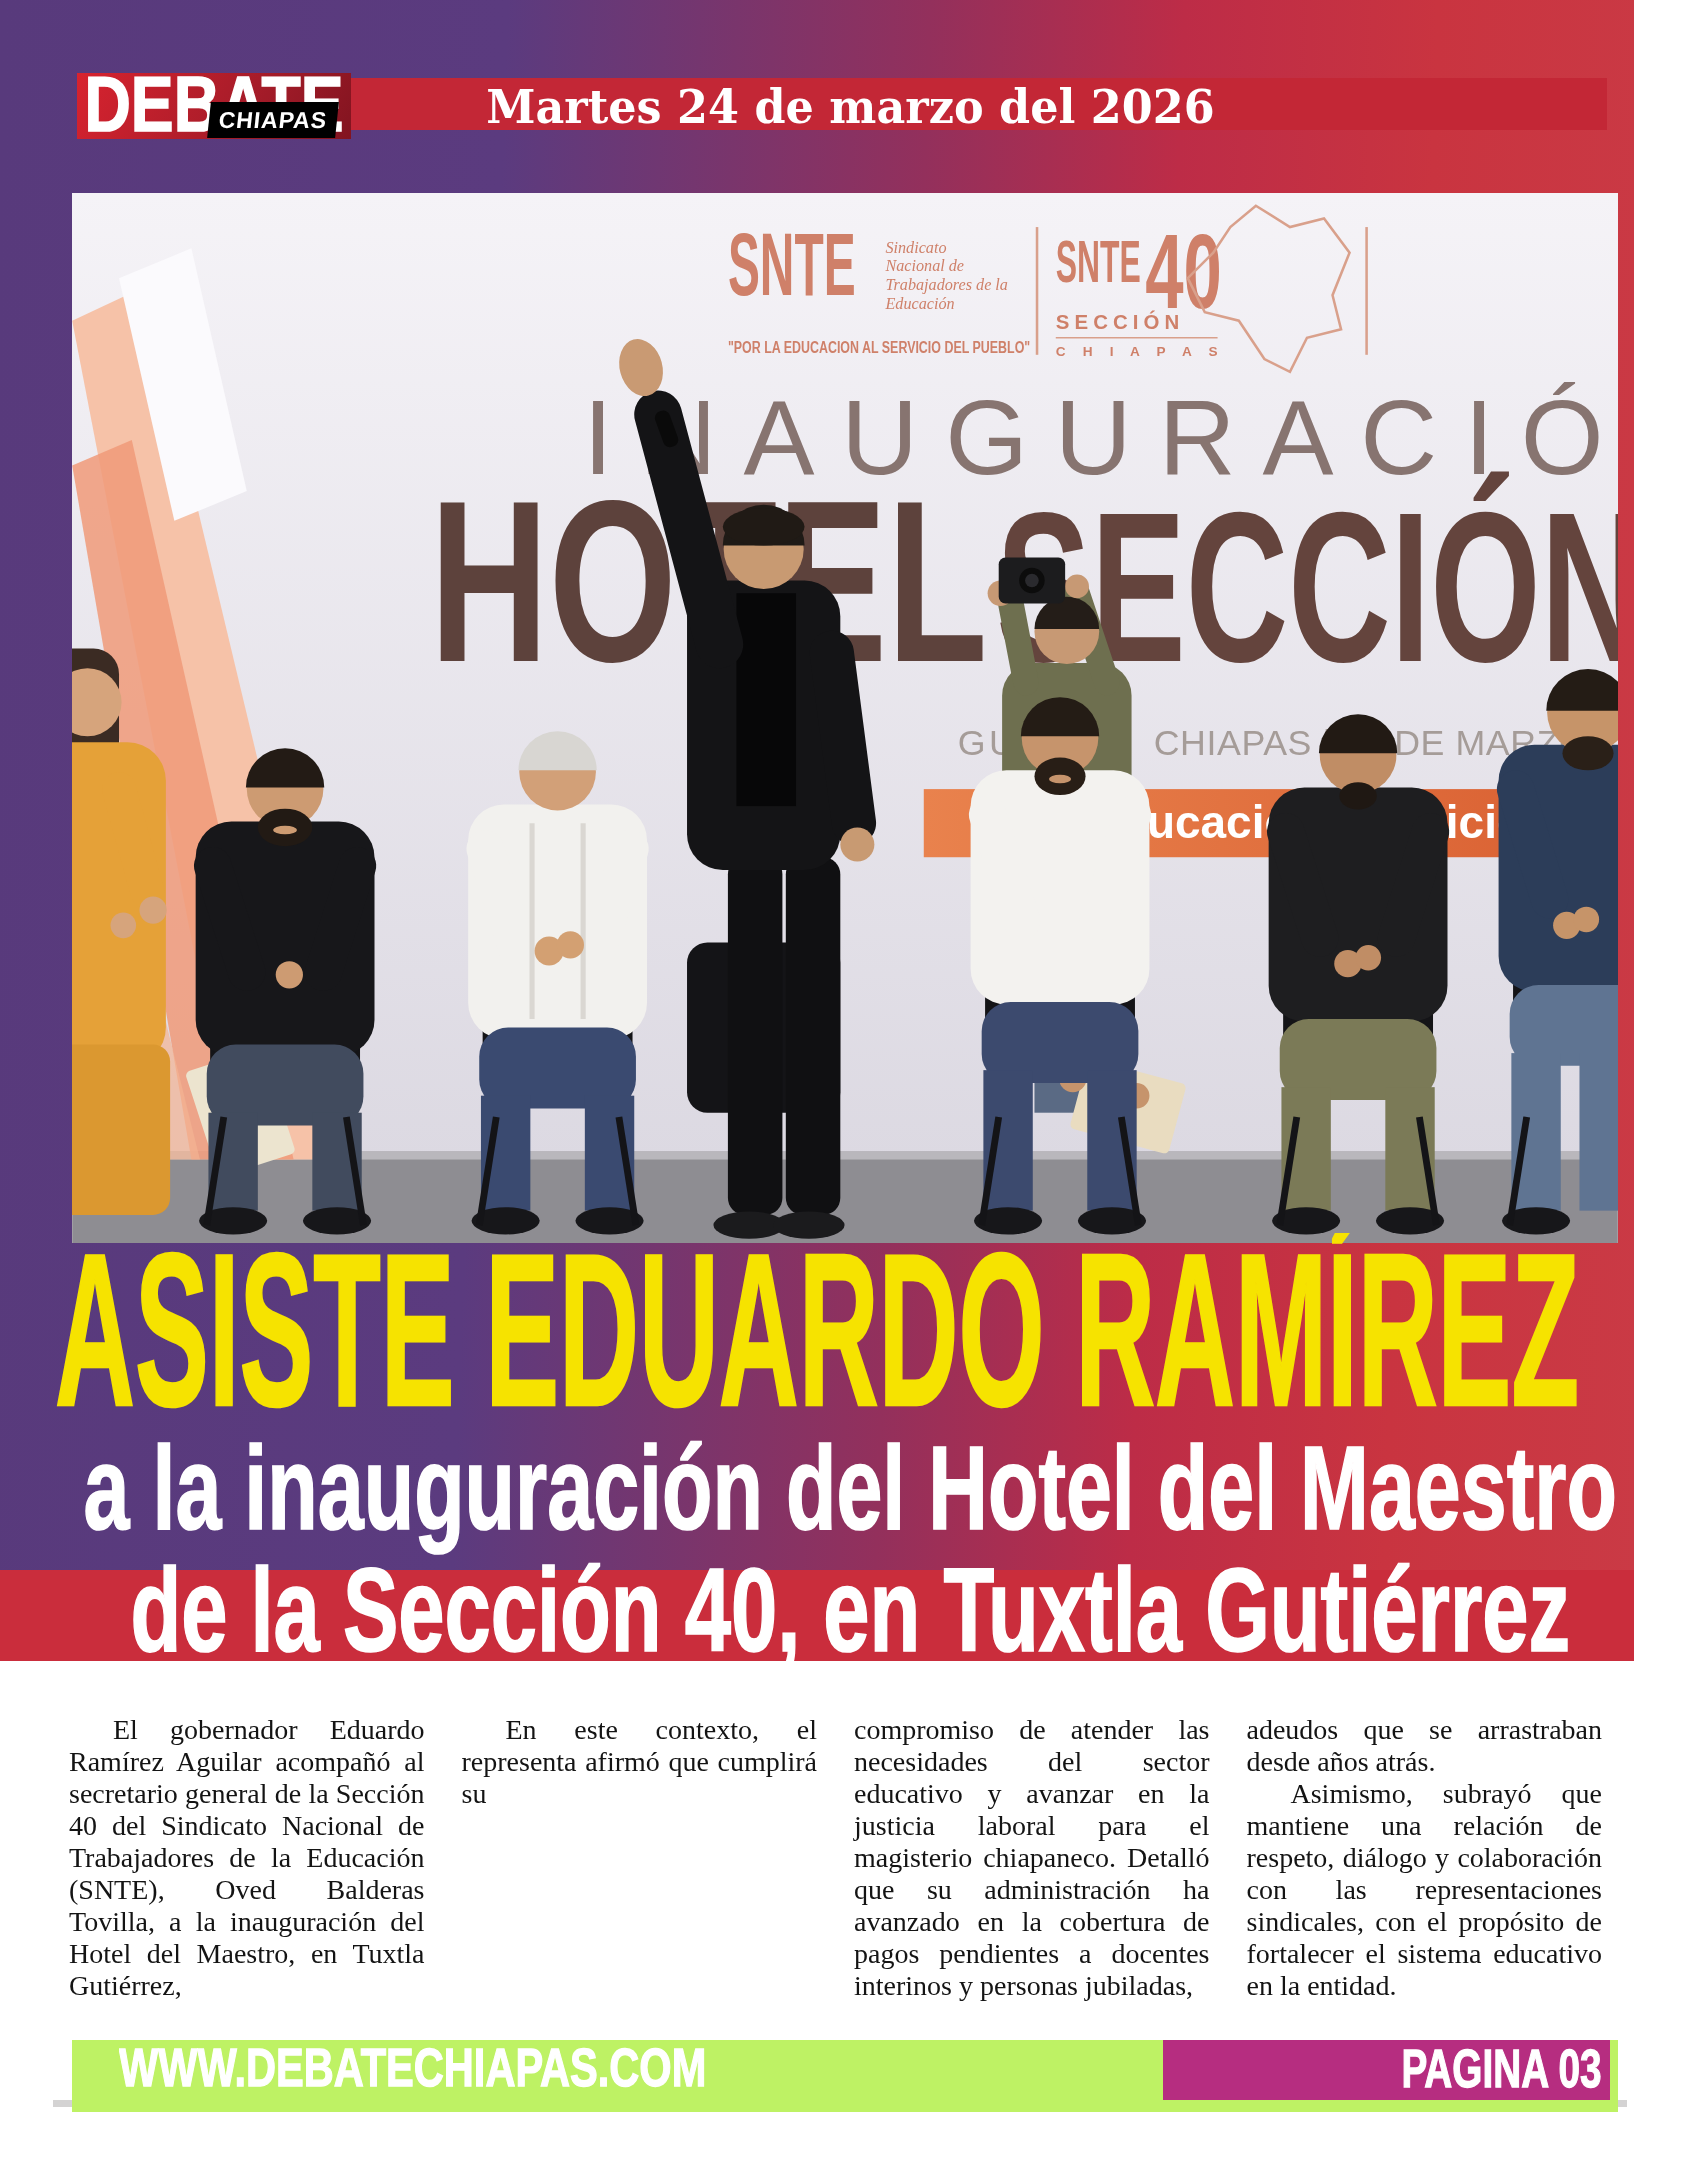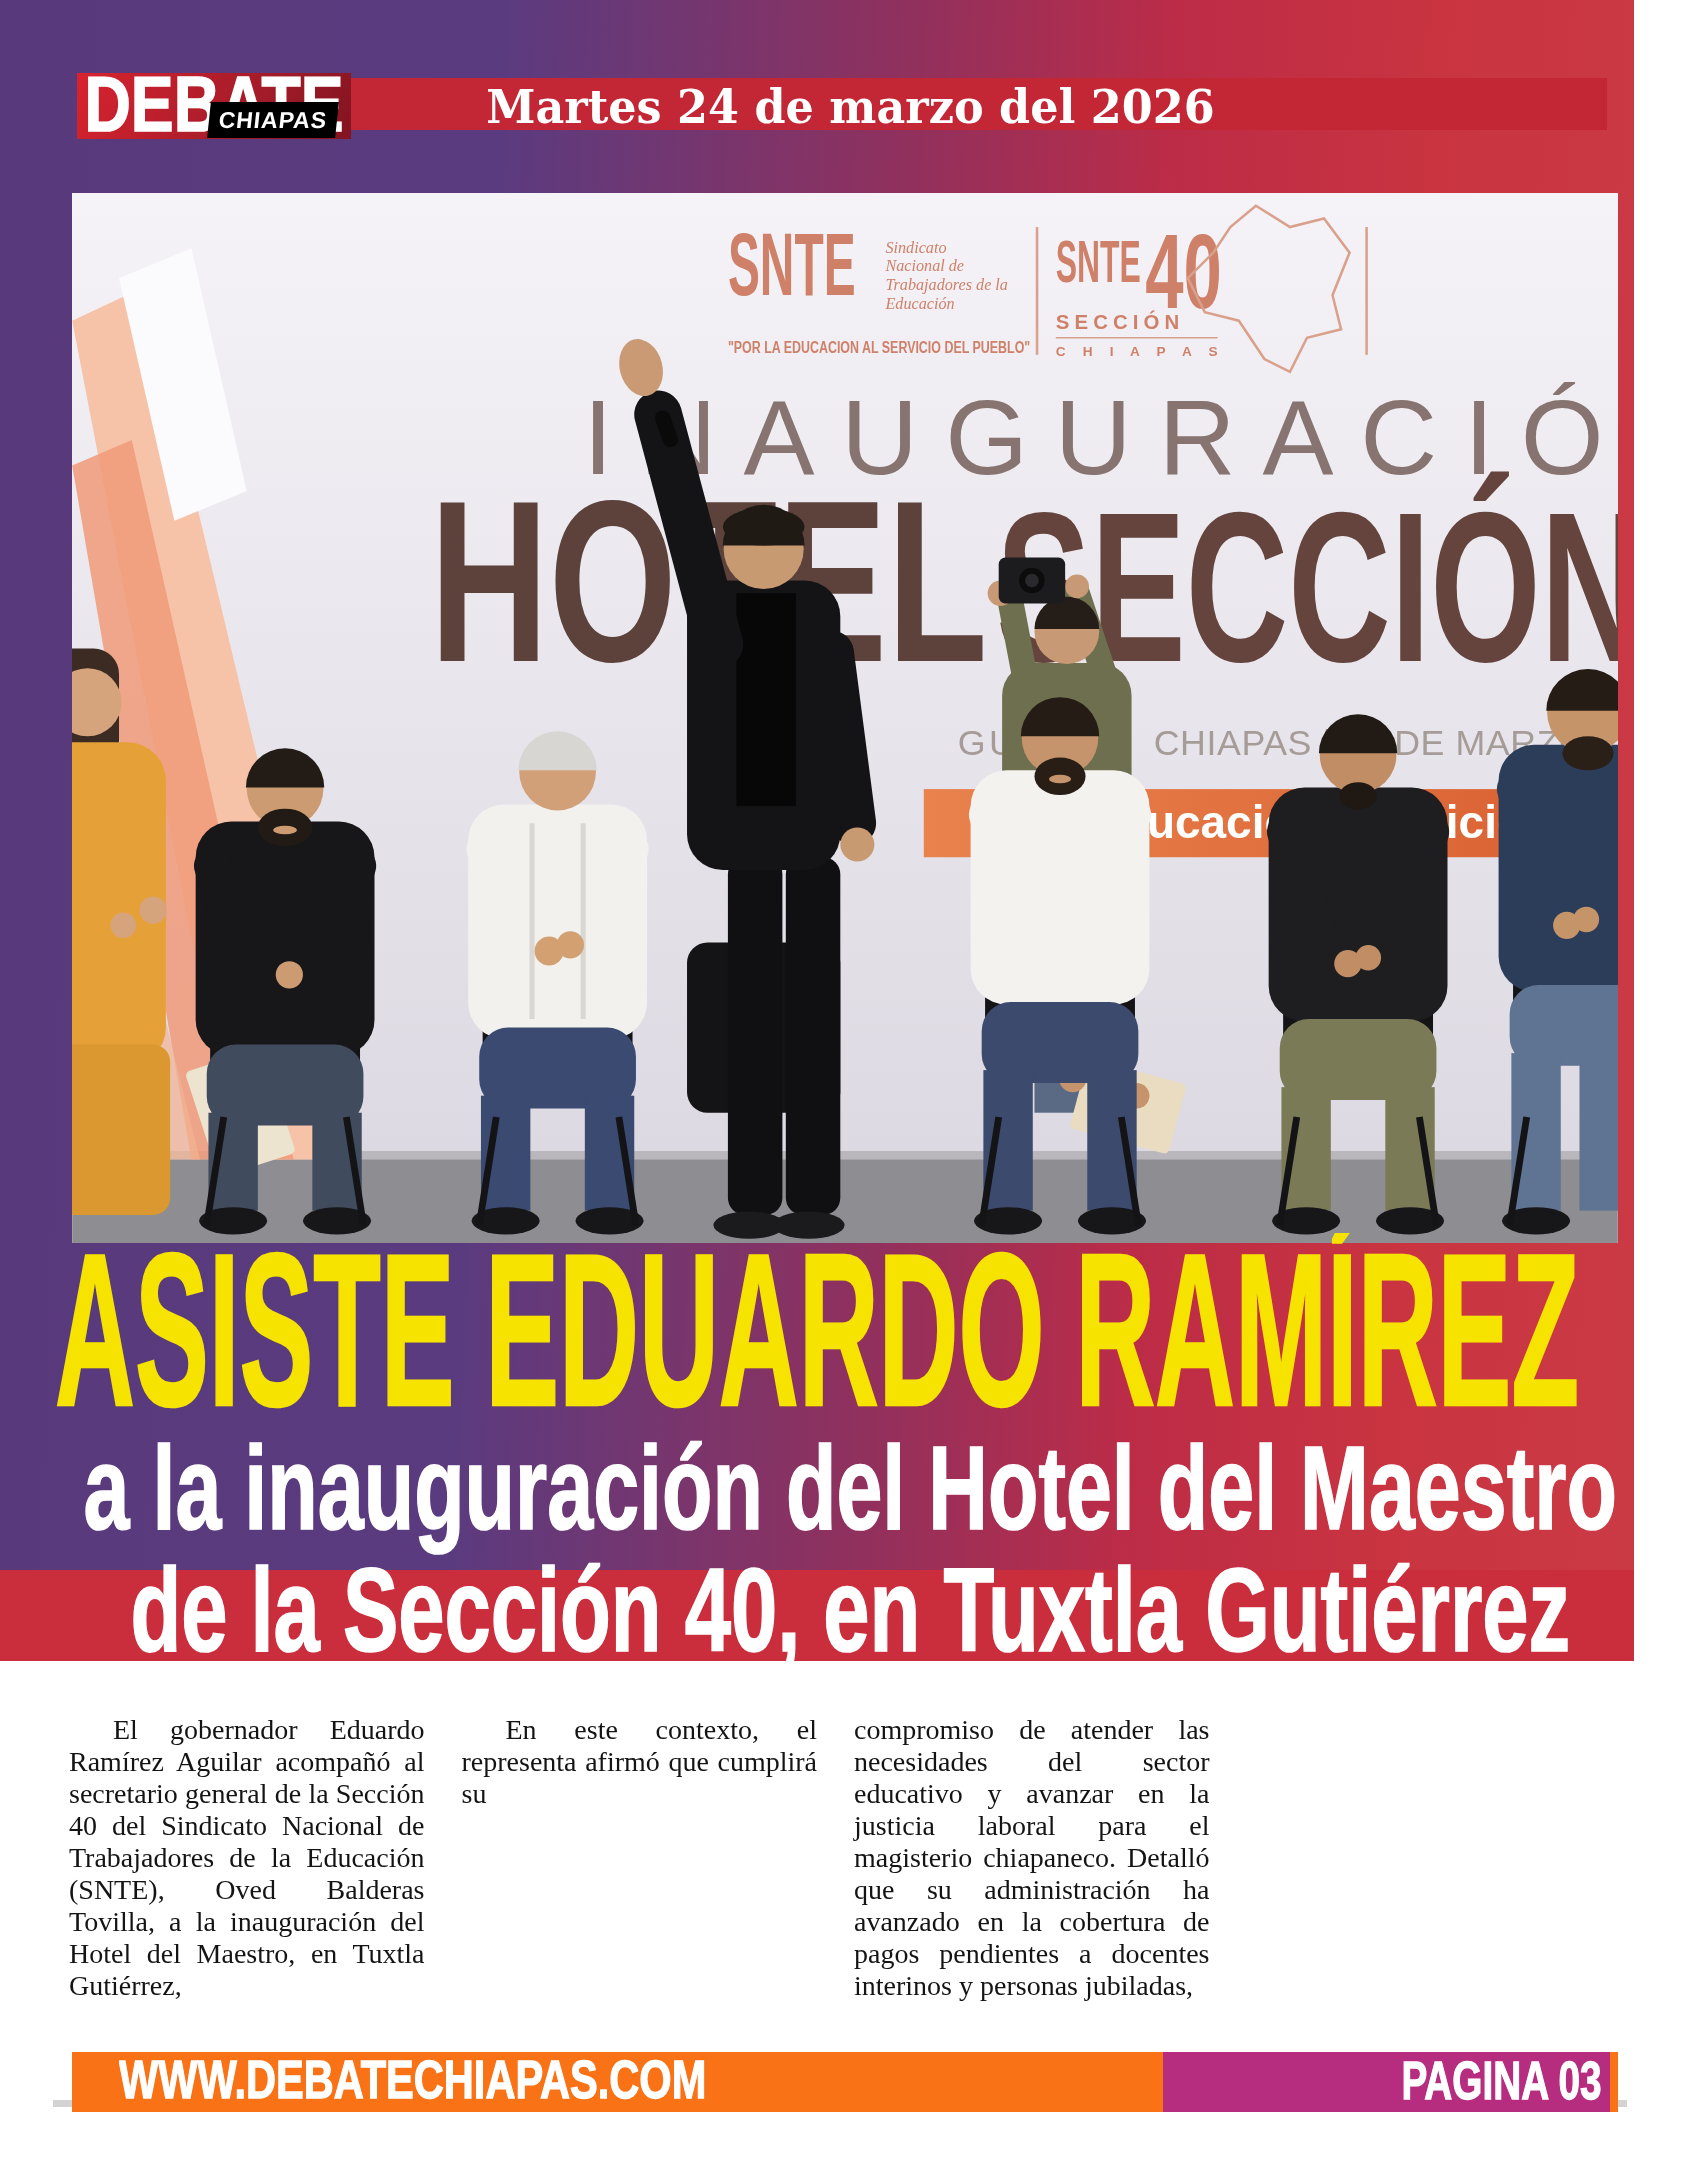--- a/index.html
+++ b/index.html
@@ -23,21 +23,21 @@
   .sub1-svg{position:absolute;left:0;top:1421px;width:1634px;height:138px;}
   .sub2-svg{position:absolute;left:0;top:1540px;width:1634px;height:138px;}
   
   .columns{position:absolute;left:69px;top:1714px;width:1533px;display:grid;
            grid-template-columns:repeat(4,1fr);column-gap:37px;
            font-family:"Liberation Serif",serif;font-size:28px;line-height:32px;color:#141414;
            text-align:justify;hyphens:auto;-webkit-hyphens:auto;}
   .columns p{margin:0;}
   .columns p.indent{text-indent:44px;}
   
-  .footer{position:absolute;left:72px;top:2040px;width:1546px;height:60px;background:#f97316;margin-top:12px;}
+  .footer{position:absolute;left:72px;top:2040px;width:1546px;height:72px;background:#bef264;}
   .footer .site-svg{position:absolute;left:47px;top:3.4px;width:698px;height:53px;}
   .pagebox{position:absolute;right:8px;top:0;width:447px;height:60px;background:#b62d80;}
   .pagebox svg{display:block;width:447px;height:60px;}
   .footer-shadow{position:absolute;left:53px;top:2100px;width:1574px;height:6.8px;background:#c6c4c4;opacity:.75;}
 </style>
 </head>
 <body>
 
 <div class="page">
   <div class="poster">
@@ -268,20 +268,24 @@
   <div class="columns" id="columns">
       <div class="col">
         <p class="indent">El gobernador Eduardo Ramírez Aguilar acompañó al secretario general de la Sección 40 del Sindicato Nacional de Trabajadores de la Educación (SNTE), Oved Balderas Tovilla, a la inauguración del Hotel del Maestro, en Tuxtla Gutiérrez,</p>
       </div>
       <div class="col">
         <p class="indent">En este contexto, el representa afirmó que cumplirá su</p>
       </div>
       <div class="col">
         <p>compromiso de atender las necesidades del sector educativo y avanzar en la justicia laboral para el magisterio chiapaneco. Detalló que su administración ha avanzado en la cobertura de pagos pendientes a docentes interinos y personas jubiladas,</p>
       </div>
+      <div class="col">
+        <p>adeudos que se arrastraban desde años atrás.</p>
+        <p class="indent">Asimismo, subrayó que mantiene una relación de respeto, diálogo y colaboración con las representaciones sindicales, con el propósito de fortalecer el sistema educativo en la entidad.</p>
+      </div>
     </div>
 
   <div class="footer-shadow"></div>
   <div class="footer">
     <svg class="site-svg" viewBox="0 0 820 62">
       <text x="0" y="50" font-weight="bold" font-size="64" fill="#ffffff" stroke="#ffffff" stroke-width="1.5" textLength="690" lengthAdjust="spacingAndGlyphs" font-family="Liberation Sans, sans-serif">WWW.DEBATECHIAPAS.COM</text>
     </svg>
     <div class="pagebox">
       <svg viewBox="0 0 525 70">
         <text x="515" y="55" text-anchor="end" font-weight="bold" font-size="64" fill="#ffffff" stroke="#ffffff" stroke-width="1.5" textLength="235" lengthAdjust="spacingAndGlyphs" font-family="Liberation Sans, sans-serif">PAGINA 03</text>

